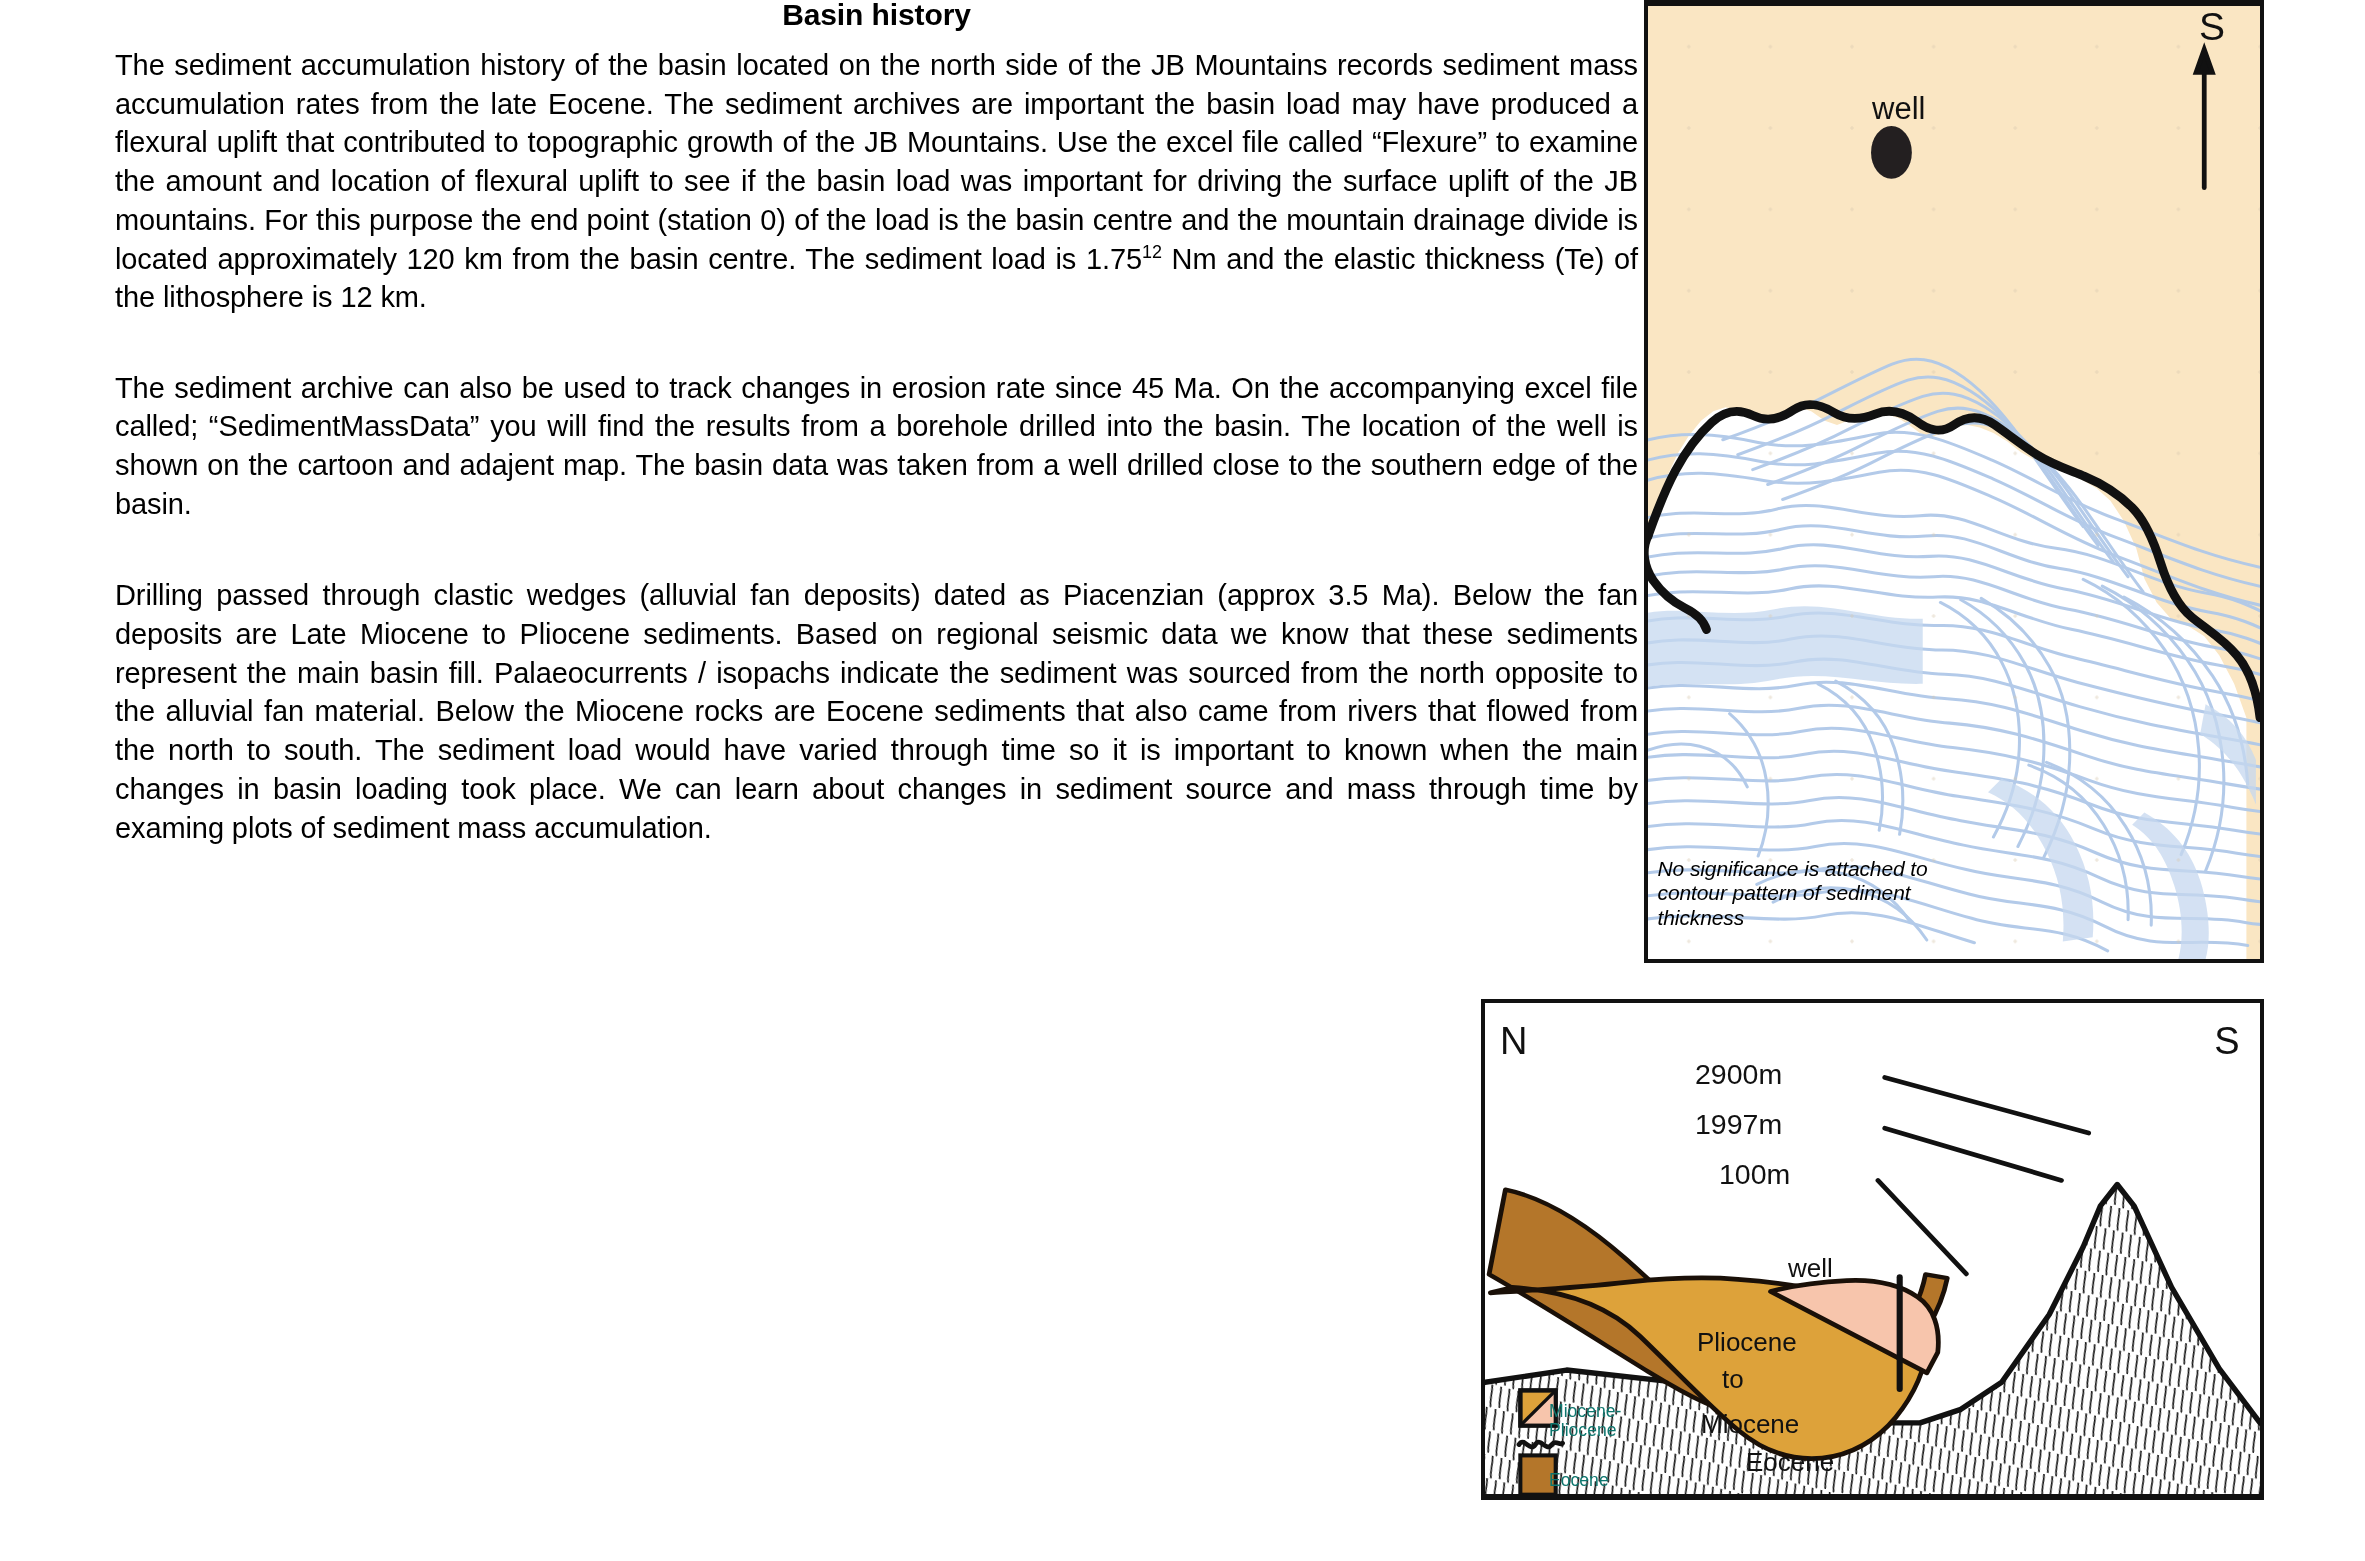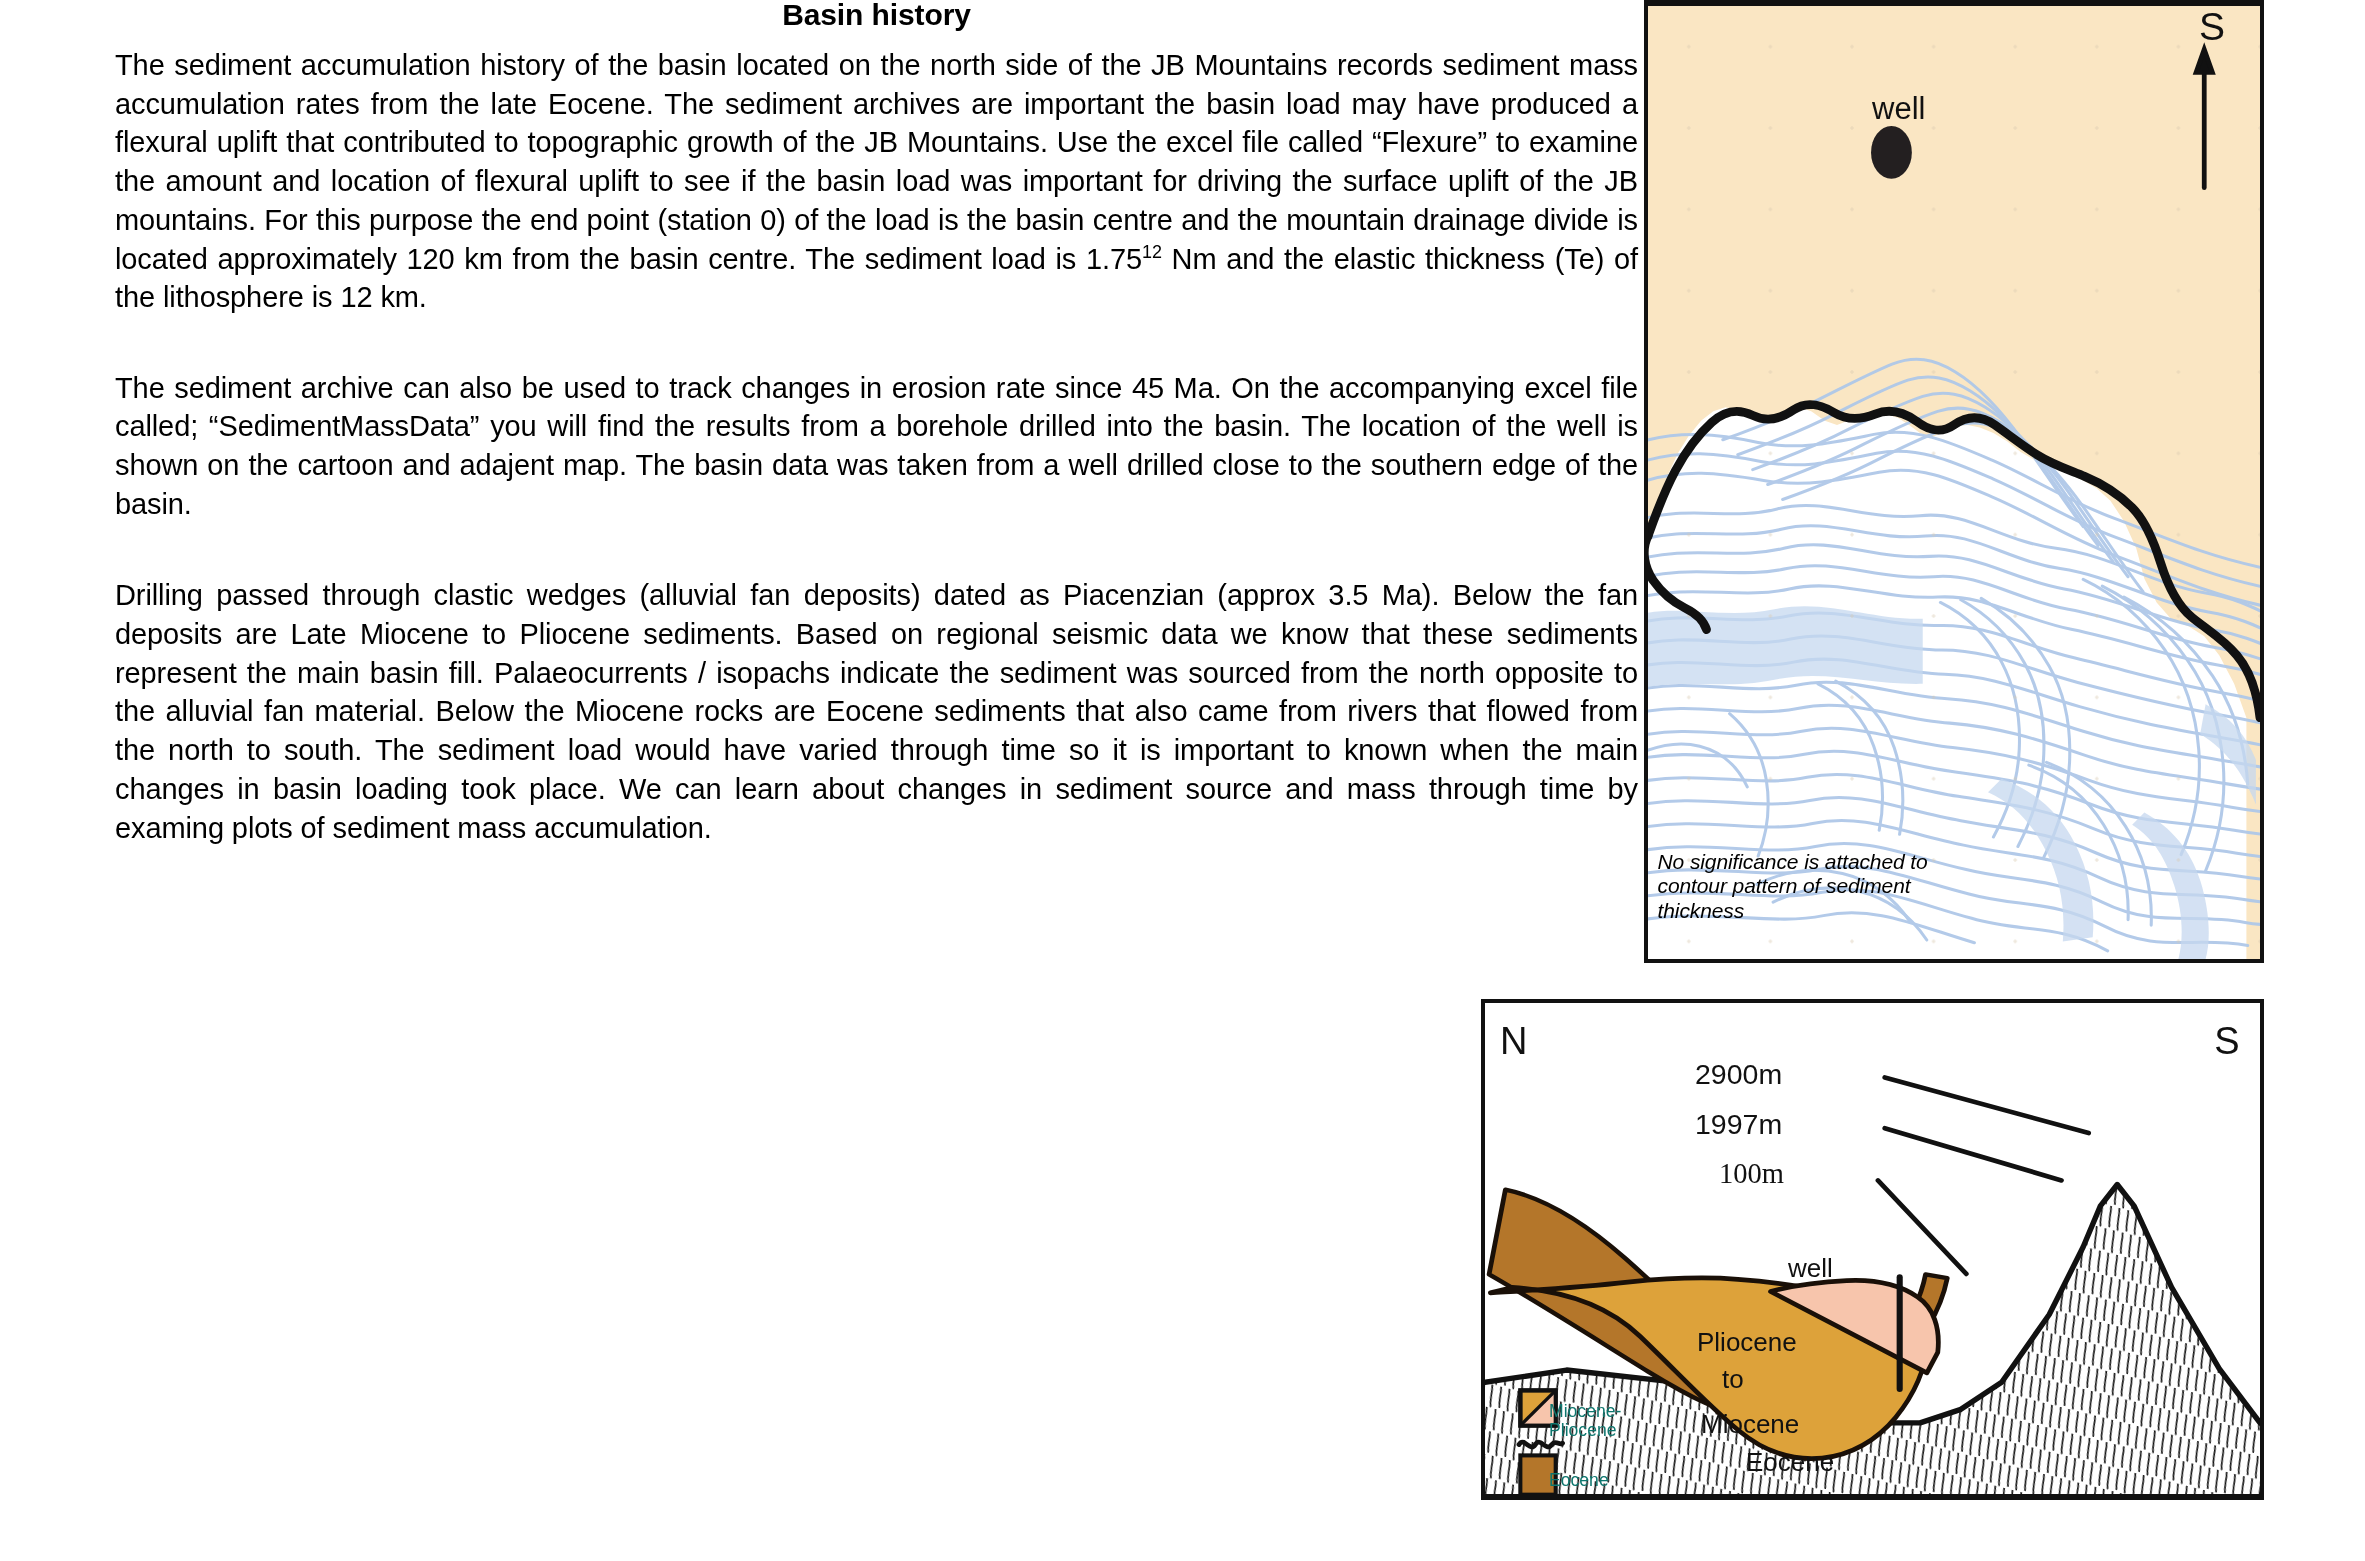--- a/index.html
+++ b/index.html
@@ -15,37 +15,37 @@
   .gap-sm{height:17.6px;}
   .gap-md{height:34px;}
   .gap-lg{height:53px;}
   .para sup{font-size:0.62em;vertical-align:super;line-height:0;}
 
   
   #map-panel{position:absolute;left:1644px;top:0px;width:620px;height:963px;
              border:4.7px solid #111;border-top-width:6.1px;box-sizing:border-box;
              background:#ffffff;overflow:hidden;}
   #map-svg{position:absolute;left:0;top:0;width:100%;height:100%;display:block;}
-  #map-caption{position:absolute;left:9.5px;bottom:35px;width:326px;
+  #map-caption{position:absolute;left:9.5px;bottom:28px;width:326px;
                font-size:21px;font-style:italic;line-height:1.18;color:#000;
                letter-spacing:-0.1px;}
   #well-label-map{position:absolute;left:224px;top:85px;font-size:31px;color:#111;}
   #s-label-map{position:absolute;right:35px;top:-1.4px;font-size:39px;font-weight:400;color:#111;}
 
   
   #xsec-panel{position:absolute;left:1481px;top:999px;width:783px;height:501px;
               border:4.7px solid #111;border-bottom-width:6.1px;box-sizing:border-box;
               background:#ffffff;overflow:hidden;}
   #xsec-svg{position:absolute;left:0;top:0;width:100%;height:100%;display:block;}
   .xs-txt{position:absolute;color:#111;line-height:1;}
   #xs-n{left:15px;top:19px;font-size:38px;}
   #xs-s{right:20.4px;top:19px;font-size:38px;}
   #xs-4800{left:210px;top:57px;font-size:28.5px;}
   #xs-2000{left:210px;top:107px;font-size:28.5px;}
-  #xs-100{left:234px;top:157px;font-size:28.5px;font-family:Liberation Serif, serif;}
+  #xs-100{left:234px;top:157px;font-size:28.5px;}
   #xs-well{left:303px;top:252px;font-size:26px;}
   #xs-pliocene{left:212px;top:326px;font-size:26px;}
   #xs-to{left:237px;top:363px;font-size:26px;}
   #xs-miocene{left:216px;top:400px;font-size:26px;margin-top:8px;}
   #xs-eocene{left:261px;top:446px;font-size:26px;}
   .leg-txt{position:absolute;font-size:17.6px;line-height:1.06;color:#0f766e;}
   #leg-mp{left:64px;top:399px;}
   #leg-eo{left:64px;top:468px;}
 </style>
 </head>

